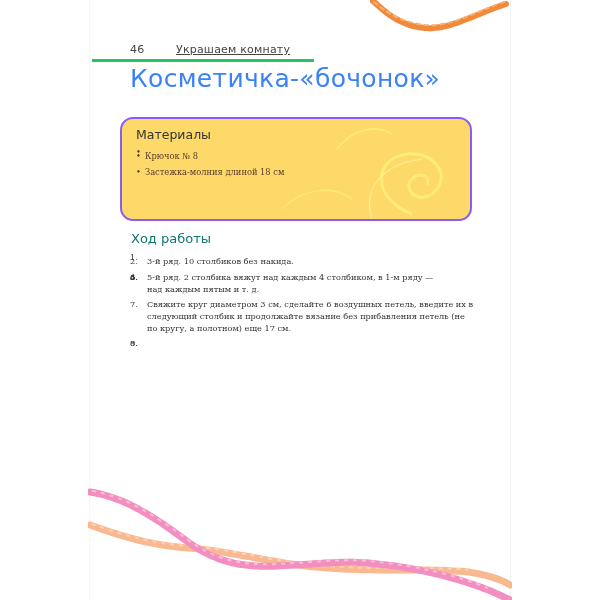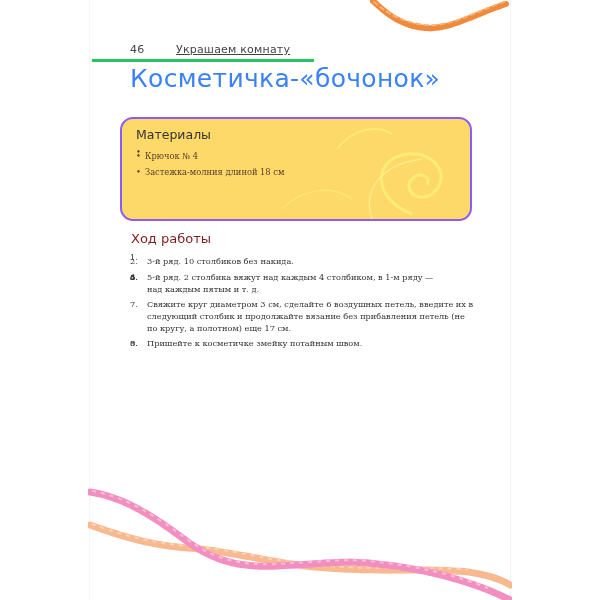--- a/index.html
+++ b/index.html
@@ -109,21 +109,21 @@
       position: absolute;
       left: 0;
       top: 0;
     }
     .work-title {
       position: absolute;
       left: 131px;
       top: 231px;
       font-family: "DejaVu Sans", sans-serif;
       font-size: 13px;
-      color: #7f1d1d;
+      color: #0f766e;
     }
     .steps {
       position: absolute;
       left: 130px;
       top: 252px;
       width: 345px;
       margin: 0;
       padding: 0;
       list-style: none;
       font-family: "DejaVu Serif", serif;
@@ -168,40 +168,40 @@
       <path d="M160,90 C180,70 210,65 230,80" stroke="#fff07a" stroke-width="1.5" fill="none" opacity="0.6"></path>
       <path d="M250,100 C240,70 260,45 300,40" stroke="#fff5a0" stroke-width="1.5" fill="none" opacity="0.6"></path>
     </svg>
     <div class="materials-title">Материалы</div>
     <ul class="materials-list">
       <li style="width:270px;">
         <span class="bullet">•</span>
       </li>
       <li>
         <span class="bullet">•</span>
-        <span>Крючок № 4</span>
+        <span>Крючок № 8</span>
       </li>
       <li>
         <span class="bullet">•</span>
         <span>Застежка-молния длиной 18 см</span>
       </li>
     </ul>
   </div>
 
   <div class="work-title">Ход работы</div>
   <ol class="steps">
     <li><span class="num">1.</span></li>
     <li><span class="num">2.</span><span>3-й ряд. 10 столбиков без накида.</span></li>
     <li><span class="num">3.</span></li>
     <li><span class="num">4.</span></li>
     <li><span class="num">5.</span></li>
     <li style="padding-right:40px;"><span class="num">6.</span><span>5-й ряд. 2 столбика вяжут над каждым 4 столбиком, в 1-м ряду — над каждым пятым и т. д.</span></li>
     <li><span class="num">7.</span><span>Свяжите круг диаметром 3 см, сделайте 6 воздушных петель, введите их в следующий столбик и продолжайте вязание без прибавления петель (не по кругу, а полотном) еще 17 см.</span></li>
     <li><span class="num">8.</span></li>
-    <li><span class="num">9.</span><span>Пришейте к косметичке змейку потайным швом.</span></li>
+    <li><span class="num">9.</span></li>
   </ol>
 
   <svg class="yarn" style="left:88px;top:480px;" width="424" height="120" viewBox="0 0 424 120">
 
     <path d="M2,45 C30,55 60,65 100,68 C150,72 190,85 240,88 C290,92 340,88 380,92 C400,95 415,100 422,105" stroke="#f8b890" stroke-width="7" fill="none" stroke-linecap="round" stroke-dasharray="9 2"></path>
     <path d="M4,44 C30,54 62,63 100,66 C150,70 190,83 240,86 C290,90 340,86 380,90" stroke="#fcd2b4" stroke-width="2" fill="none" stroke-dasharray="4 5"></path>
 
     <path d="M2,12 C40,18 70,40 100,62 C125,80 150,88 190,86 C230,84 260,80 290,84 C330,88 370,98 400,110 C410,114 418,118 422,120" stroke="#f28fc0" stroke-width="7" fill="none" stroke-linecap="round" stroke-dasharray="9 2"></path>
     <path d="M4,11 C40,17 70,38 100,60 C125,78 150,86 190,84 C230,82 260,78 290,82 C330,86 370,96 400,108" stroke="#f9bcd9" stroke-width="2" fill="none" stroke-dasharray="4 5"></path>
   </svg>

